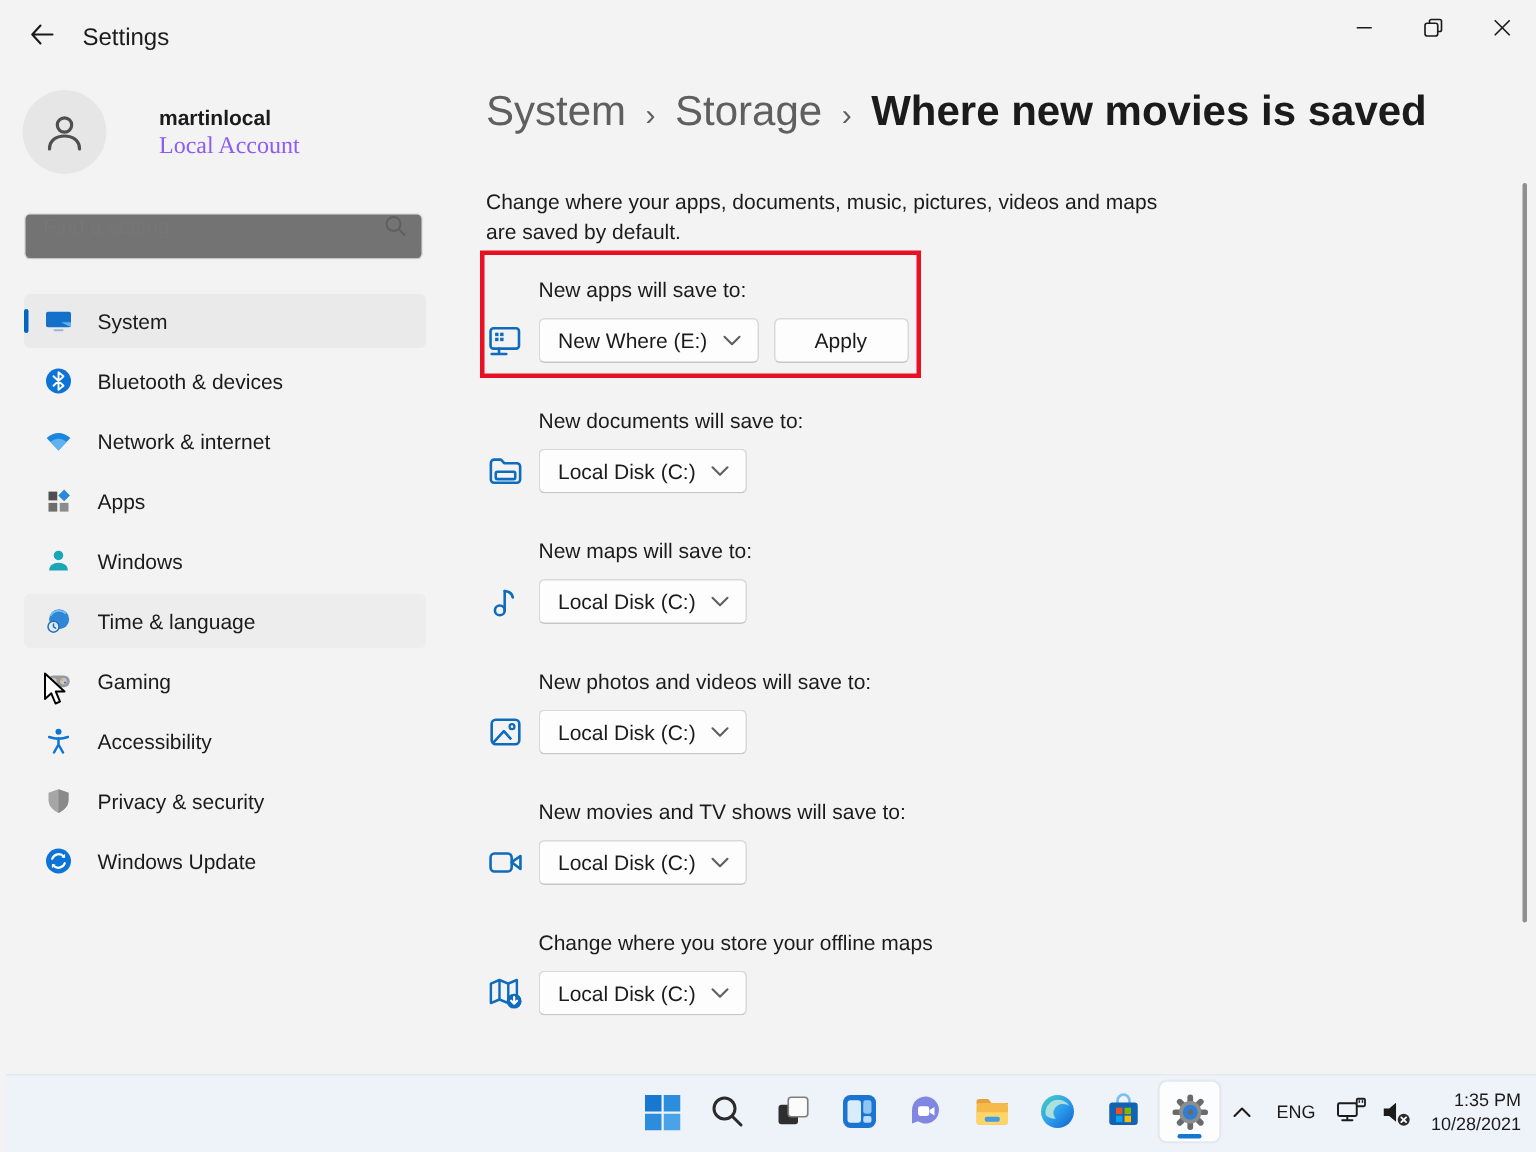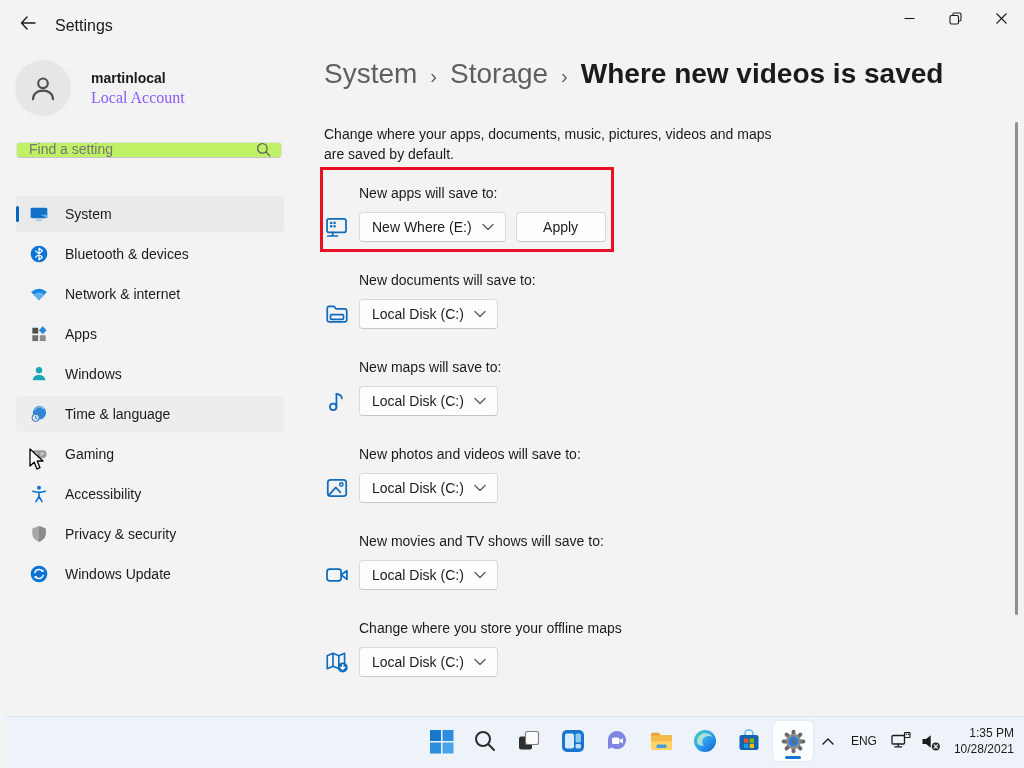--- a/index.html
+++ b/index.html
@@ -16,29 +16,29 @@
   
   .titlebar { position:absolute; top:0; left:0; right:0; height:40px; }
   .back-btn { position:absolute; left:14px; top:12px; width:28px; height:22px;
     display:flex; align-items:center; justify-content:center; border-radius:4px; cursor:pointer; }
   .app-title { position:absolute; left:55px; top:17px; font-size:16px; color:#1b1b1b; }
   .win-controls { position:absolute; right:0; top:0; display:flex; }
   .win-btn { width:46px; height:36px; display:flex; align-items:center; justify-content:center; }
 
   
   .sidebar { position:absolute; left:0; top:40px; width:300px; bottom:48px; }
-  .account { position:absolute; left:15px; top:20px; display:flex; align-items:center; gap:20px; }
+  .account { position:absolute; left:15px; top:20px; display:flex; align-items:center; gap:35px; }
   .avatar { width:56px; height:56px; border-radius:50%; background:#e6e6e6;
     display:flex; align-items:center; justify-content:center; }
   .account-name { font-size:14px; font-weight:bold; color:#1b1b1b; margin-bottom:3px; }
   .account-type { font-size:16px; color:#8b5cf6;font-family:Liberation Serif, serif; }
 
-  .search-box { position:absolute; left:16px; top:102px; width:266px; height:16px;
-    background:#bef264; border:1px solid #e0e0e0; border-bottom:1px solid #c7c7c7;
-    border-radius:4px; display:flex; align-items:flex-end; padding:0 10px 0 12px; }
+  .search-box { position:absolute; left:16px; top:102px; width:266px; height:31px;
+    background:#737373; border:1px solid #e0e0e0; border-bottom:1px solid #c7c7c7;
+    border-radius:4px; display:flex; align-items:flex-start; padding:0 10px 0 12px; }
   .search-box input { flex:1; border:none; outline:none; background:transparent;
     font-size:14px; color:#1b1b1b; font-family:inherit; }
   .search-box input::placeholder { color:#767676; }
 
   .nav { position:absolute; left:16px; top:156px; width:268px; }
   .nav-item { position:relative; height:36px; margin-bottom:4px; border-radius:4px;
     display:flex; align-items:center; padding-left:13px; gap:16px; cursor:pointer; }
   .nav-item .icon20 { width:20px; height:20px; flex:0 0 20px; }
   .nav-label { font-size:14px; color:#1b1b1b; }
   .nav-item.selected { background:#eaeaea; }
@@ -239,21 +239,21 @@
   </div>
 </div>
 
 <div class="main">
 
   <div class="breadcrumb">
     <span class="crumb">System</span>
     <span class="crumb-sep">›</span>
     <span class="crumb">Storage</span>
     <span class="crumb-sep">›</span>
-    <span class="crumb-current">Where new videos is saved</span>
+    <span class="crumb-current">Where new movies is saved</span>
   </div>
 
   <div class="page-desc">Change where your apps, documents, music, pictures, videos and maps are saved by default.</div>
 
   <div class="red-box"></div>
 
   <div class="section" style="top:145px;">
     <div class="s-label">New apps will save to:</div>
     <div class="s-row">
       <svg class="s-icon" viewBox="0 0 24 24">

